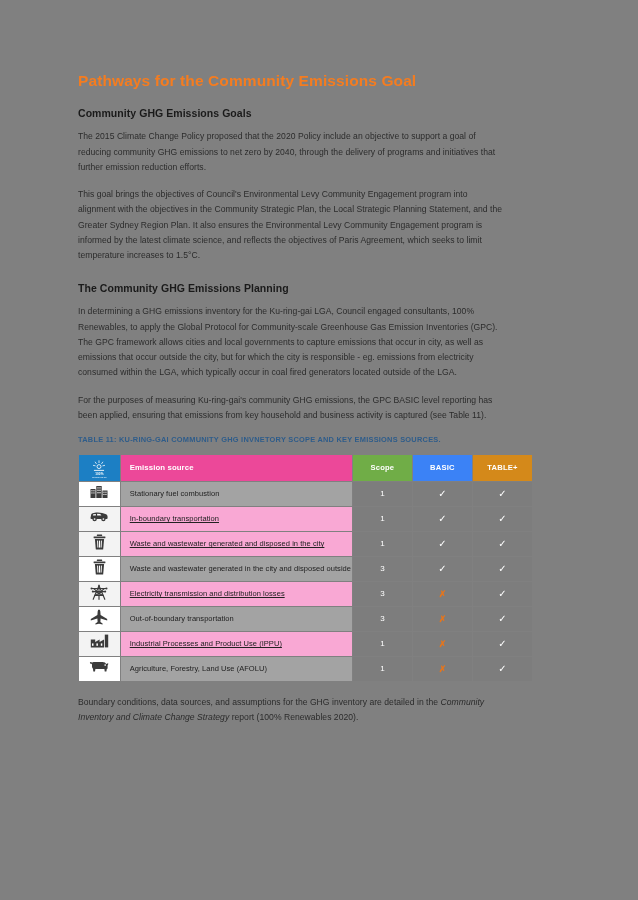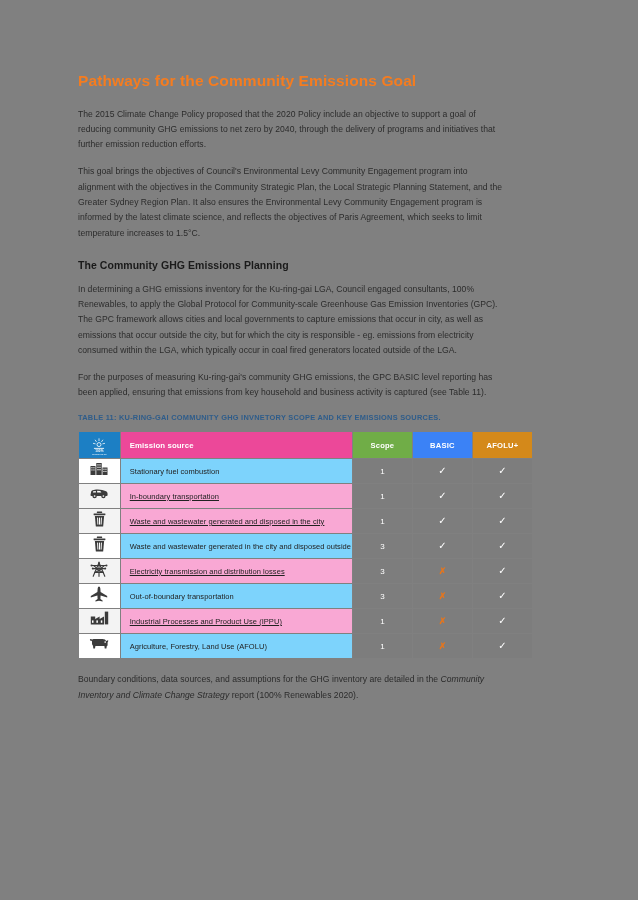--- a/index.html
+++ b/index.html
@@ -100,21 +100,21 @@
 
   
   td.c-icon {
     background: #ffffff;
     height: 24px;
     text-align: center;
     color: #2f2f2f;
   }
   td.c-icon.alt { background: #F3F3F3; }
   td.c-src {
-    background: #7dd3fc;
+    background: #a3a3a3;
     color: #222;
     font-size: 7.5px;
     height: 24px;
     padding-left: 9px !important;
     letter-spacing: 0.05px;
   }
   td.c-src.alt { background: #f9a8d4; text-decoration: underline; }
   td.c-mark {
     background: #7D7D7D;
     height: 24px;
@@ -142,20 +142,21 @@
   .ic { display: inline-block; width: 20px; height: 16px; }
   .ic svg { display: block; margin: 0 auto; }
 </style>
 </head>
 <body>
 
 <div id="page">
 
   <h1 class="doc-title">Pathways for the Community Emissions Goal</h1>
 
+  <h2 class="h2">Community GHG Emissions Goals</h2>
   <p class="body">The 2015 Climate Change Policy proposed that the 2020 Policy include an objective to support a goal of reducing community GHG emissions to net zero by 2040, through the delivery of programs and initiatives that further emission reduction efforts.</p>
   <p class="body">This goal brings the objectives of Council's Environmental Levy Community Engagement program into alignment with the objectives in the Community Strategic Plan, the Local Strategic Planning Statement, and the Greater Sydney Region Plan. It also ensures the Environmental Levy Community Engagement program is informed by the latest climate science, and reflects the objectives of Paris Agreement, which seeks to limit temperature increases to 1.5°C.</p>
 
   <h2 class="h2 spaced">The Community GHG Emissions Planning</h2>
   <p class="body">In determining a GHG emissions inventory for the Ku-ring-gai LGA, Council engaged consultants, 100% Renewables, to apply the Global Protocol for Community-scale Greenhouse Gas Emission Inventories (GPC). The GPC framework allows cities and local governments to capture emissions that occur in city, as well as emissions that occur outside the city, but for which the city is responsible - eg. emissions from electricity consumed within the LGA, which typically occur in coal fired generators located outside of the LGA.</p>
   <p class="body">For the purposes of measuring Ku-ring-gai's community GHG emissions, the GPC BASIC level reporting has been applied, ensuring that emissions from key household and business activity is captured (see Table 11).</p>
 
   <div class="table-caption">TABLE 11: KU-RING-GAI COMMUNITY GHG INVNETORY SCOPE AND KEY EMISSIONS SOURCES.</div>
 
   <div class="tbl-wrap">
@@ -182,21 +183,21 @@
                 <circle cx="12" cy="11" r="3.4" fill="none" stroke="#ffffff" stroke-width="1.4"></circle>
                 <line x1="4" y1="17.5" x2="20" y2="17.5" stroke="#ffffff" stroke-width="1.5" stroke-linecap="round"></line>
               </svg>
               <span class="logo-txt1">100%</span>
               <span class="logo-txt2">RENEWABLES</span>
             </span>
           </th>
           <th class="hd-src">Emission source</th>
           <th class="hd-scope">Scope</th>
           <th class="hd-basic">BASIC</th>
-          <th class="hd-basicp">AFOLU+</th>
+          <th class="hd-basicp">TABLE+</th>
         </tr>
       </thead>
       <tbody id="tbody">
           <tr>
             <td class="c-icon"><span class="ic"><svg width="18" height="15" viewBox="0 0 18 15">
                   <rect x="0.5" y="5" width="5" height="9" fill="#3b3b3b"></rect>
                   <rect x="6.3" y="2" width="5.4" height="12" fill="#3b3b3b"></rect>
                   <rect x="12.5" y="6.5" width="5" height="7.5" fill="#3b3b3b"></rect>
                   <g fill="#ffffff">
                     <rect x="1.4" y="6.2" width="1.1" height="1.1"></rect>

